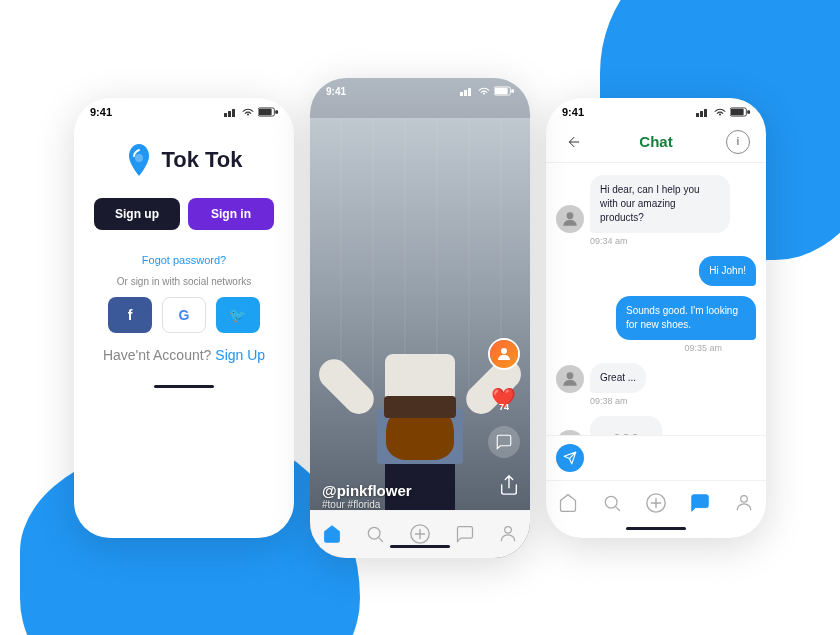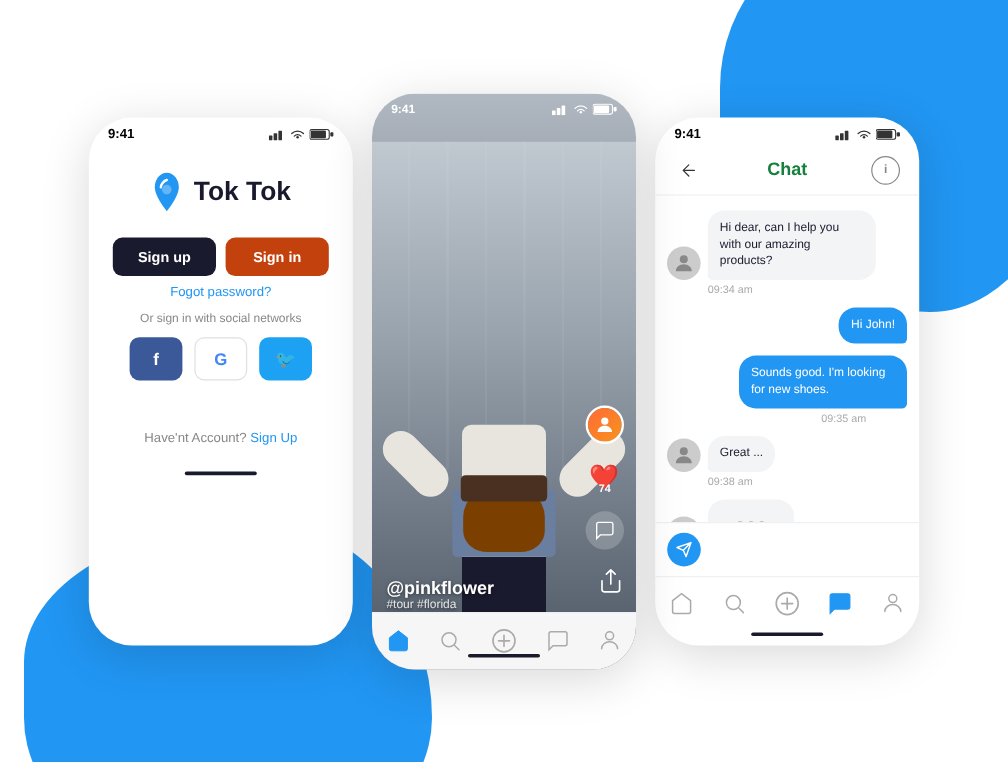--- a/index.html
+++ b/index.html
@@ -134,35 +134,36 @@
       color: #fff;
       border: none;
       border-radius: 8px;
       padding: 9px 0;
       font-size: 12px;
       font-weight: 600;
       cursor: pointer;
     }
     .btn-signin {
       flex: 1;
-      background: #c2410c;
+      background: #6d28d9;
       color: #fff;
       border: none;
       border-radius: 8px;
       padding: 9px 0;
       font-size: 12px;
       font-weight: 600;
       cursor: pointer;
     }
     .forgot-link {
       color: #2196F3;
       font-size: 11px;
       margin-bottom: 10px;
       cursor: pointer;
       text-decoration: none;
+      margin-top: 16px;
     }
     .social-label {
       font-size: 10px;
       color: #888;
       margin-bottom: 10px;
     }
     .social-row {
       display: flex;
       gap: 10px;
       margin-bottom: 14px;
@@ -177,23 +178,22 @@
       font-size: 14px;
       font-weight: 700;
       color: #fff;
       cursor: pointer;
     }
     .social-fb { background: #3b5998; }
     .social-g { background: #fff; border: 1px solid #e0e0e0; }
     .social-g span { color: #4285F4; font-size: 14px; font-weight: 700; }
     .social-tw { background: #1DA1F2; }
     .register-text {
-      font-size: 11px;
+      font-size: 14px;
       color: #888;
-      margin-top: 28px;
     }
     .register-text a {
       color: #2196F3;
       text-decoration: none;
     }
 
     
     .home-indicator {
       width: 60px;
       height: 3px;

